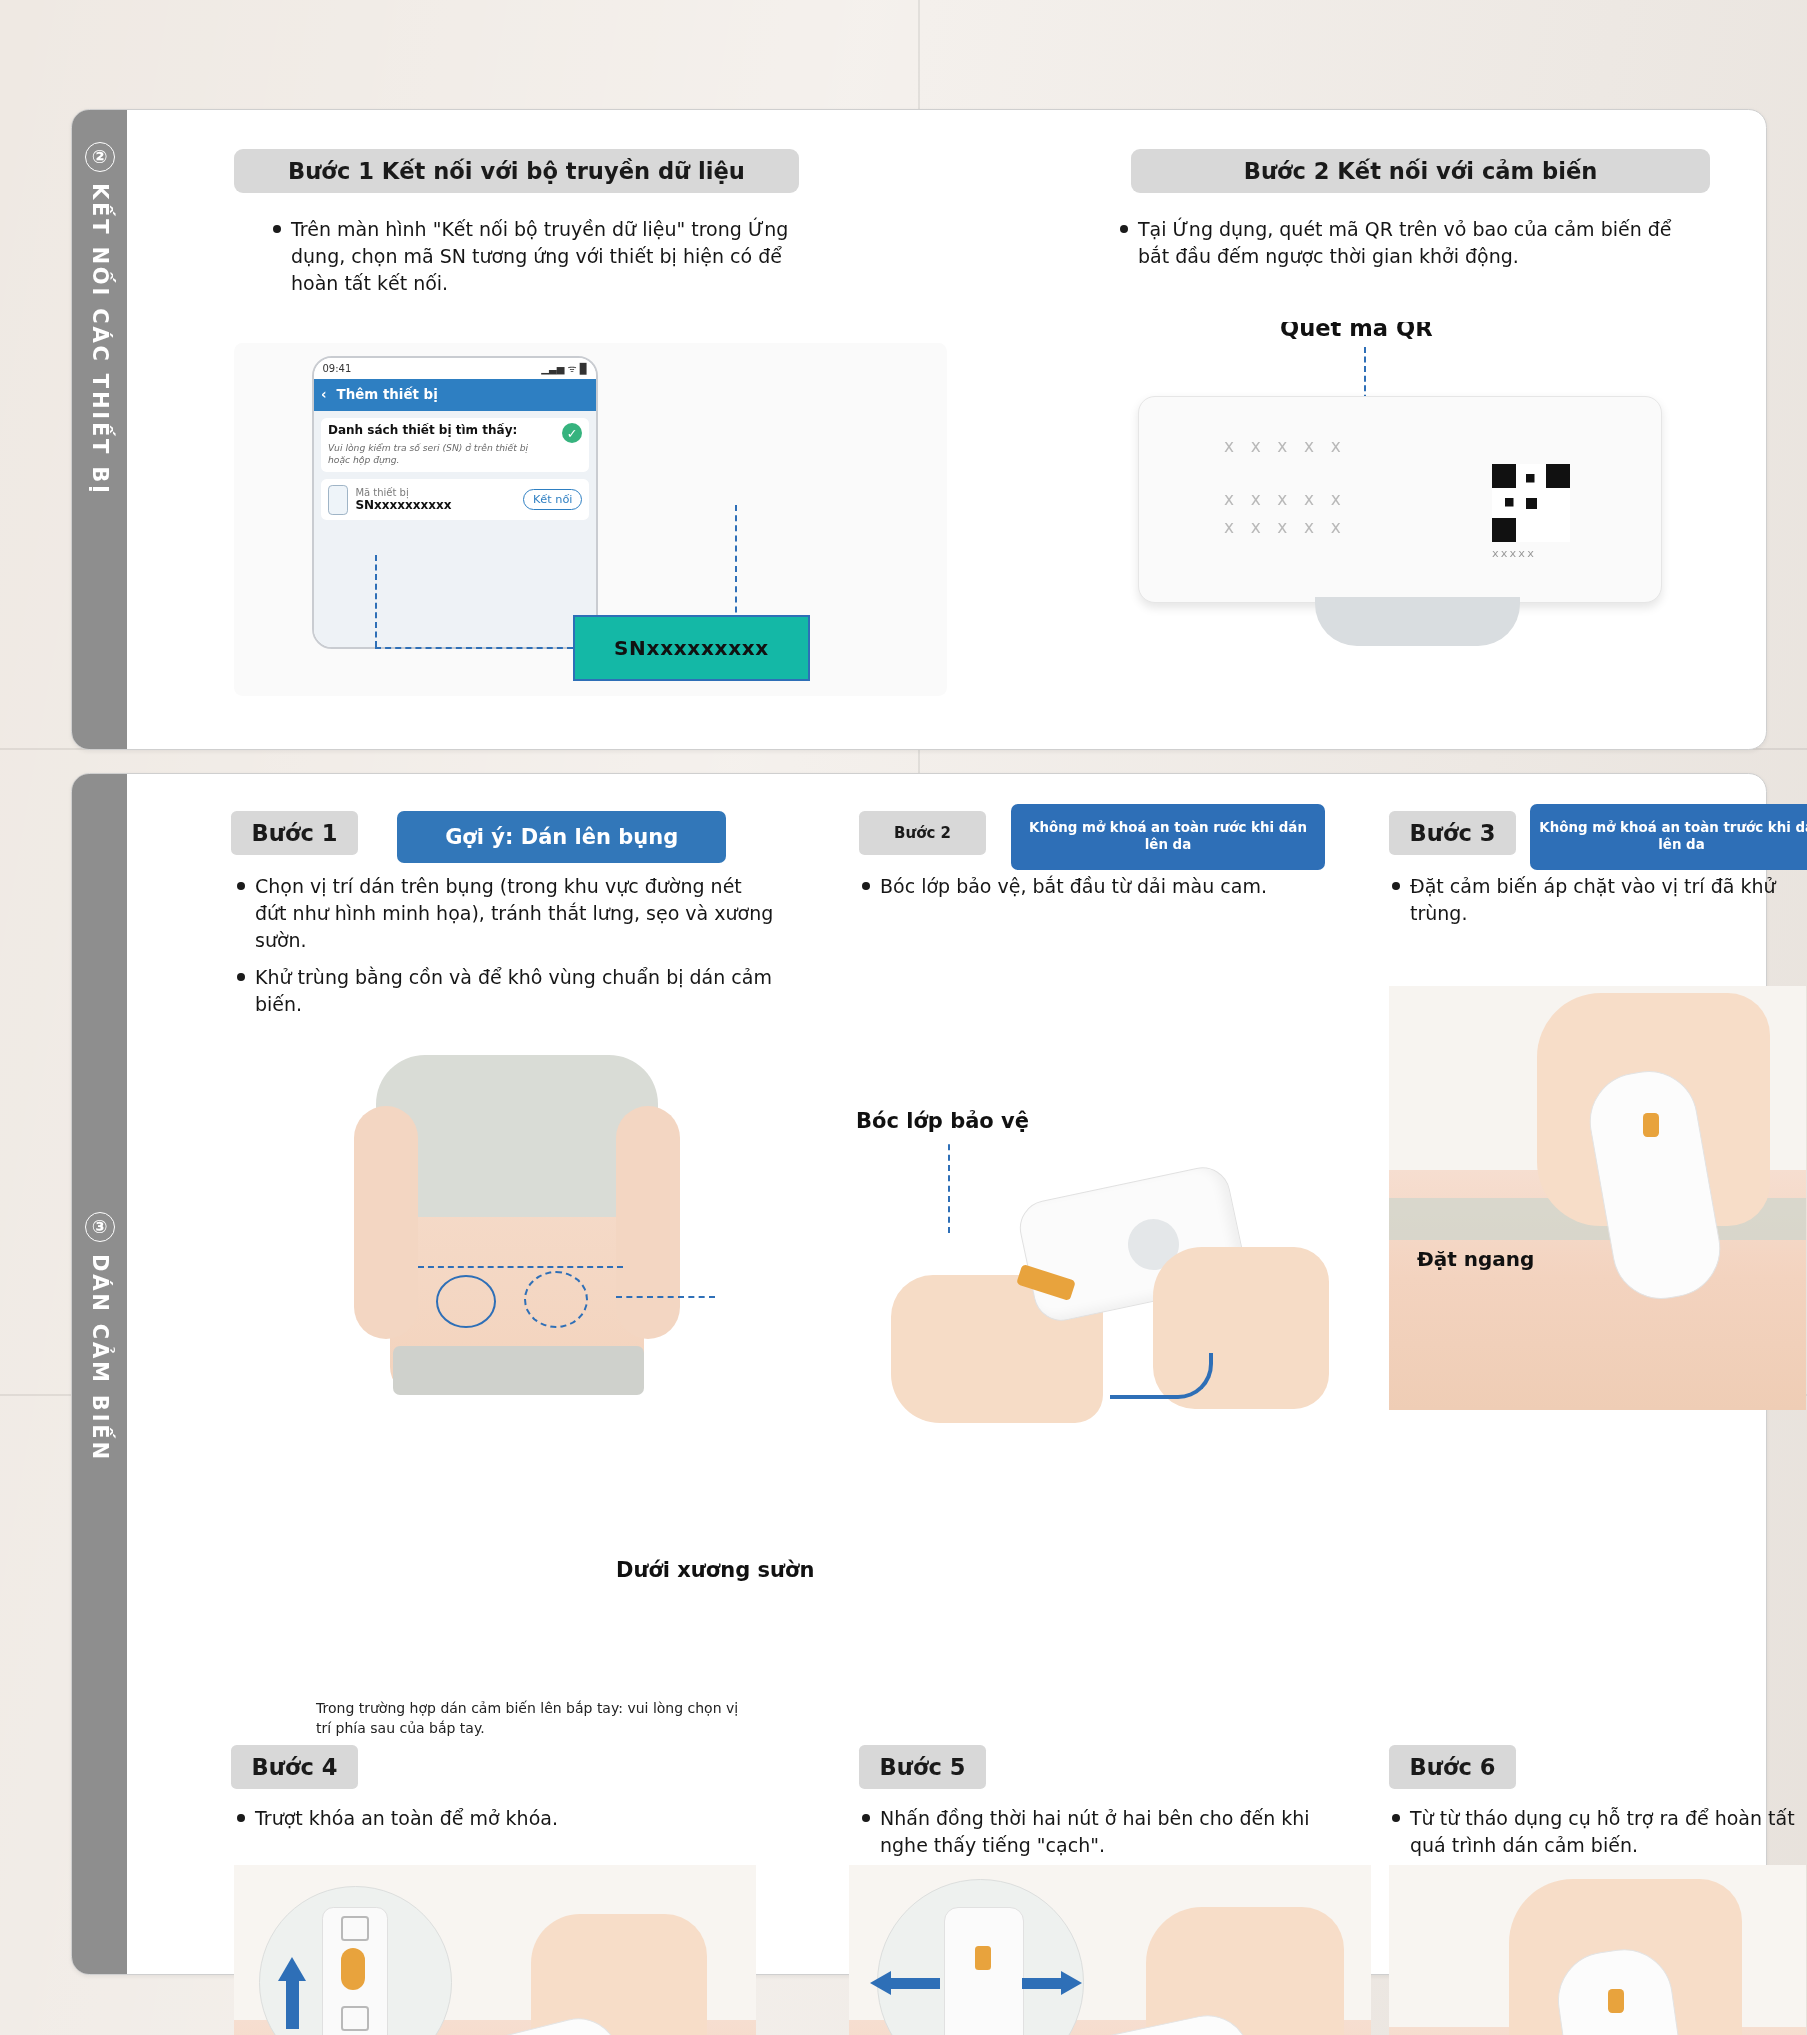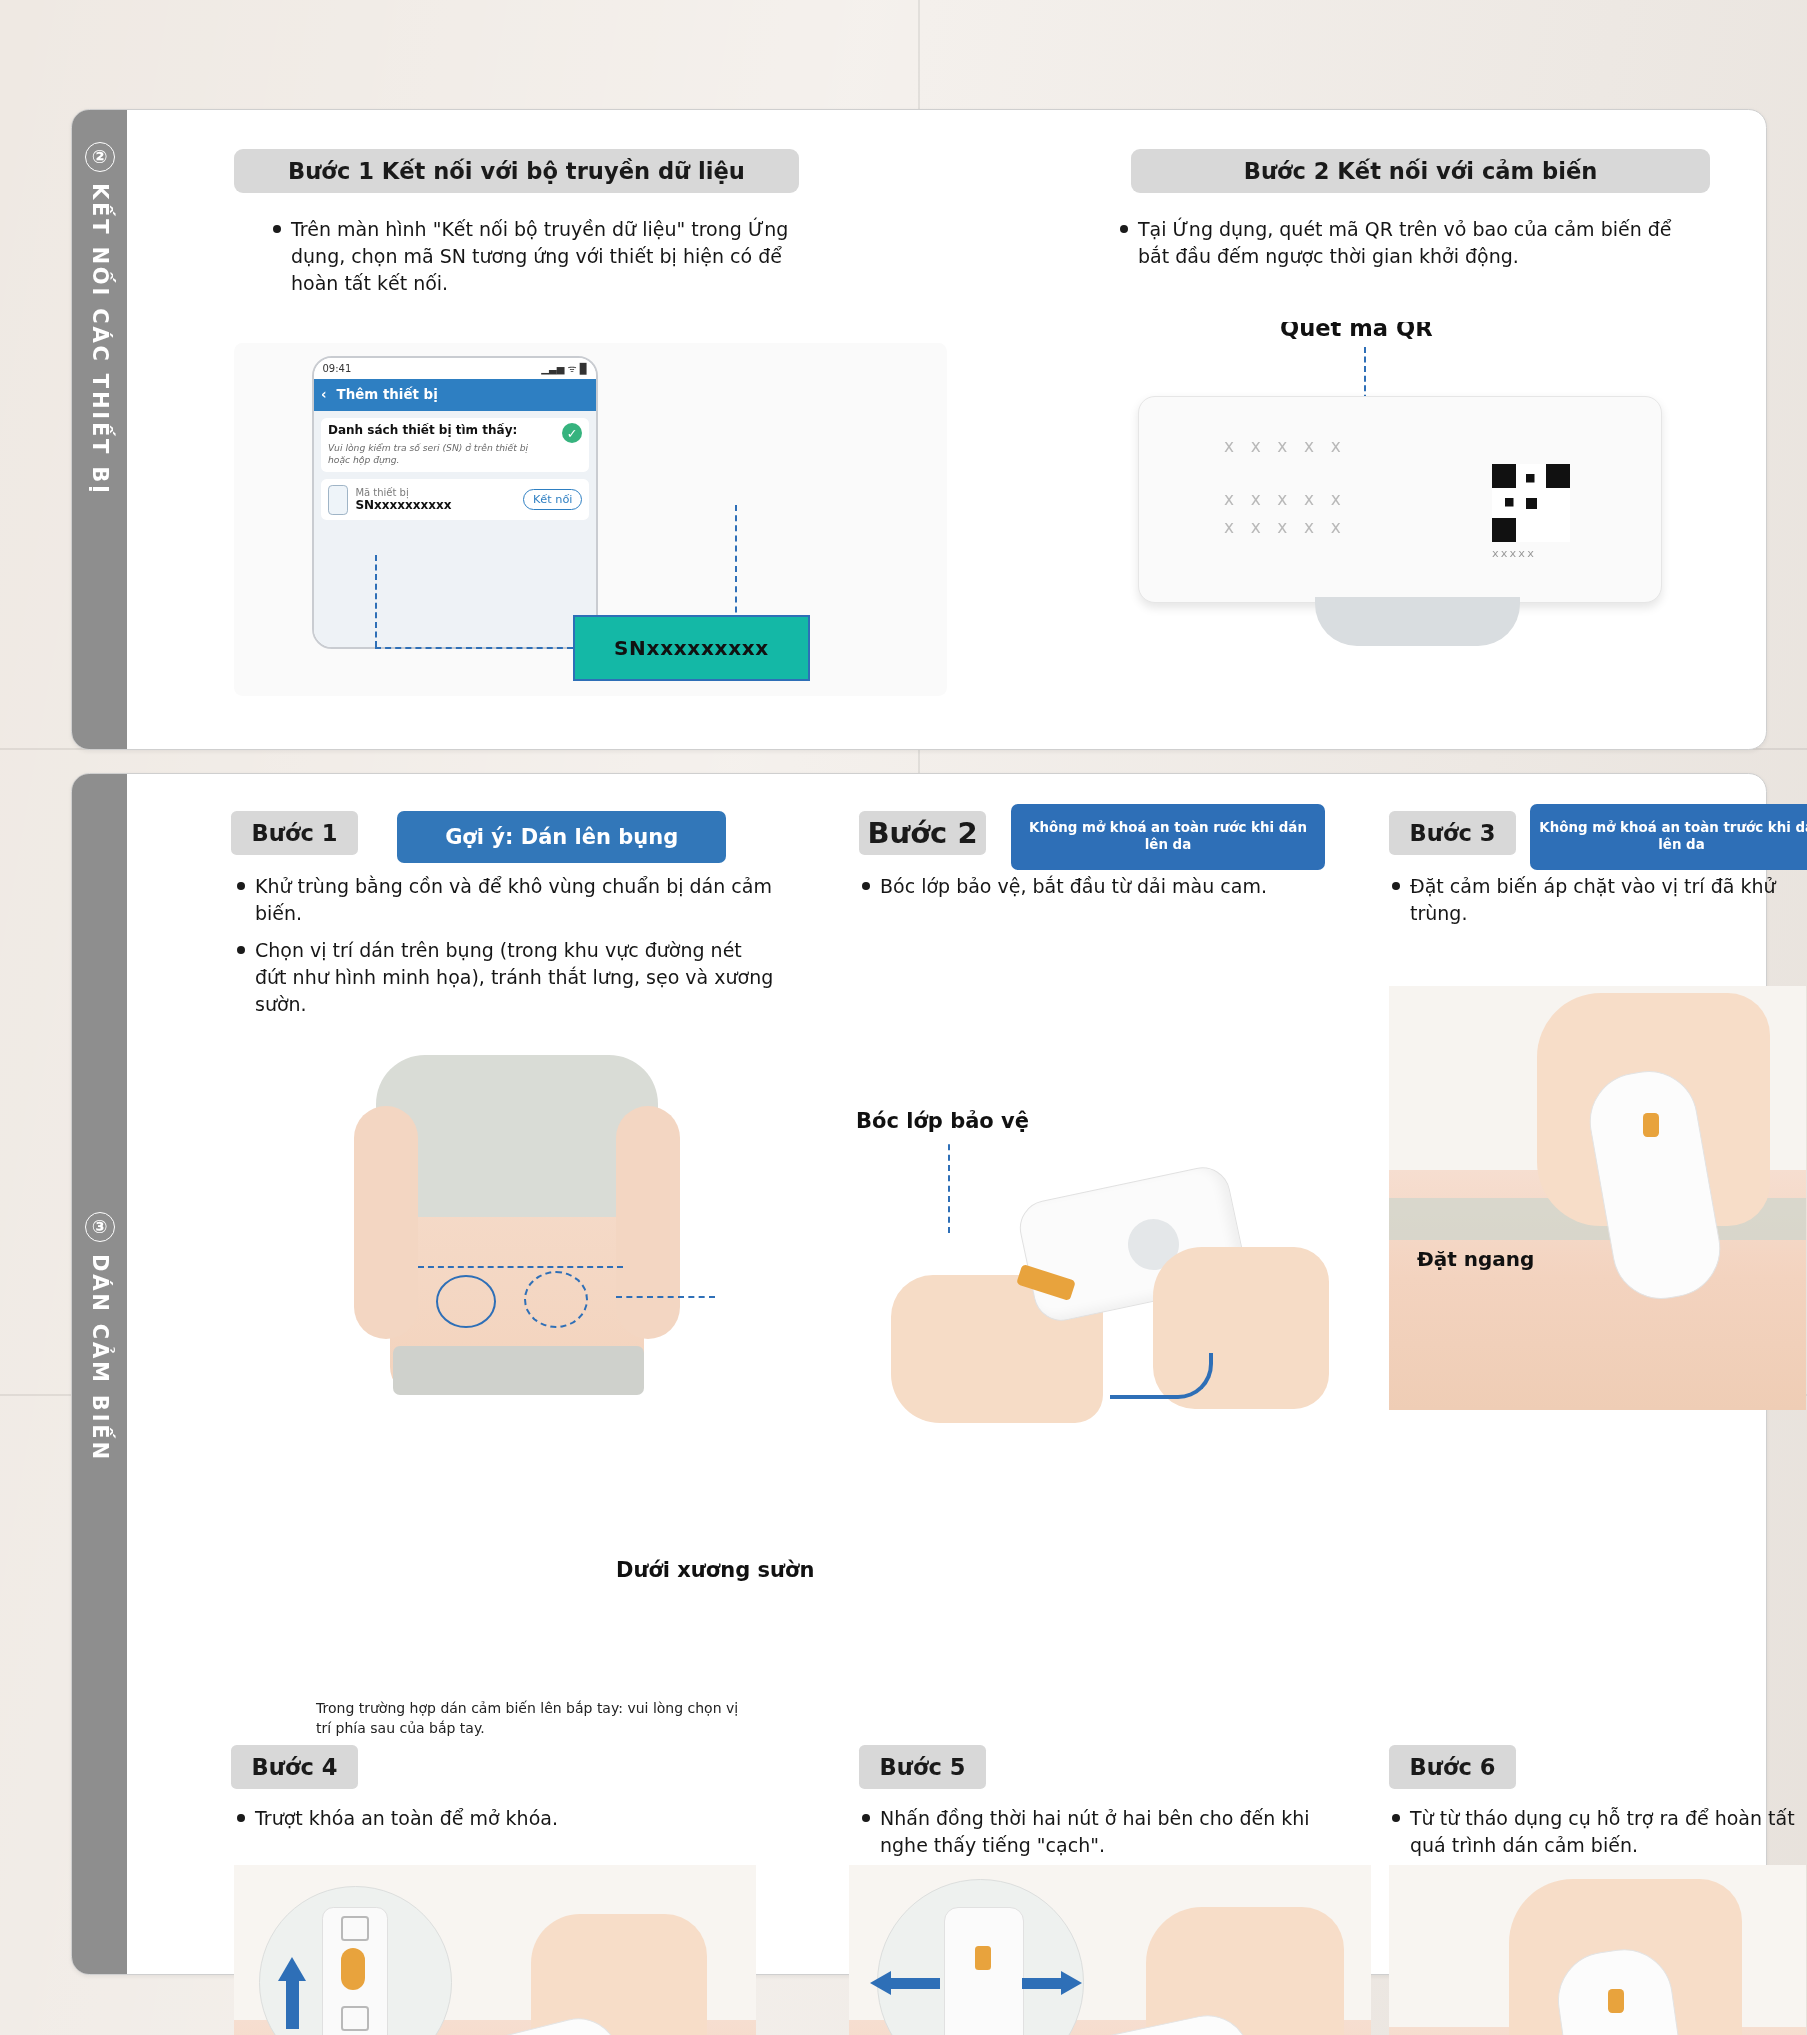--- a/index.html
+++ b/index.html
@@ -192,40 +192,40 @@
 
   <div class="sidebar">
     <div class="circnum" style="top:438px;">③</div>
     <div class="vlabel" style="top:480px;">DÁN CẢM BIẾN</div>
   </div>
 
   <div class="steptag" style="left:159px;top:37px;width:127px;height:44px;font-size:22.6px;">Bước 1</div>
   <div class="hintbadge" style="left:325px;top:37px;width:304px;height:44px;">Gợi ý: Dán lên bụng</div>
 
   <div class="bullets" style="left:162px;top:99px;width:544px;">
+    <div class="bullet">Chọn vị trí dán trên bụng (trong khu vực đường nét đứt như hình minh họa), tránh thắt lưng, sẹo và xương sườn.</div>
     <div class="bullet">Khử trùng bằng cồn và để khô vùng chuẩn bị dán cảm biến.</div>
-    <div class="bullet">Chọn vị trí dán trên bụng (trong khu vực đường nét đứt như hình minh họa), tránh thắt lưng, sẹo và xương sườn.</div>
   </div>
 
   <div class="illus" style="left:240px;top:268px;width:438px;height:367px;">
 
     <div style="position:absolute;left:78px;top:14px;width:254px;height:339px;background:linear-gradient(180deg,#f6dfd0,#f3d3bd);border-radius:64px 64px 28px 28px;"></div>
     <div style="position:absolute;left:64px;top:12.7px;width:282px;height:162px;background:#d9dcd6;border-radius:49px 49px 14px 14px;"></div>
     <div style="position:absolute;left:42px;top:64px;width:64px;height:233px;background:#f3d6c2;border-radius:32px;"></div>
     <div style="position:absolute;left:304px;top:64px;width:64px;height:233px;background:#f3d6c2;border-radius:32px;"></div>
     <div style="position:absolute;left:81px;top:304px;width:251px;height:49px;background:#cfd1cc;border-radius:7px;"></div>
     <div style="position:absolute;left:124px;top:233px;width:56px;height:49px;border:2.8px solid #2e6fb7;border-radius:50%;"></div>
     <div style="position:absolute;left:212px;top:229px;width:60px;height:53px;border:2.8px dashed #2e6fb7;border-radius:50%;"></div>
     <div class="dashedline" style="left:106px;top:224px;width:205px;"></div>
     <div class="dashedline" style="left:304px;top:254px;width:99px;"></div>
   </div>
   <div class="caption" style="left:544px;top:784px;font-size:21px;">Dưới xương sườn</div>
   <div class="smallnote" style="left:244px;top:925px;width:438px;">Trong trường hợp dán cảm biến lên bắp tay: vui lòng chọn vị trí phía sau của bắp tay.</div>
 
-  <div class="steptag" style="left:787px;top:37px;width:127px;height:44px;font-size:29px;">Bước 2</div>
+  <div class="steptag" style="left:787px;top:37px;width:127px;height:44px;font-size:15px;">Bước 2</div>
   <div class="warnbadge" style="left:939px;top:30px;width:297px;height:58px;">Không mở khoá an toàn rước khi dán lên da</div>
   <div class="bullets" style="left:787px;top:99px;width:459px;">
     <div class="bullet">Bóc lớp bảo vệ, bắt đầu từ dải màu cam.</div>
   </div>
   <div class="caption" style="left:784px;top:335px;font-size:21px;">Bóc lớp bảo vệ</div>
 
   <div class="illus" style="left:777px;top:367px;width:480px;height:304px;">
     <div class="dashedv" style="left:99px;top:-7px;height:99px;"></div>
     <div style="position:absolute;left:42px;top:134px;width:212px;height:148px;background:#f6dcc6;border-radius:42px 28px 28px 49px;"></div>
     <div style="position:absolute;left:176px;top:42px;width:212px;height:120px;background:#fbfbfb;border:1.4px solid #e1e1e1;border-radius:28px;transform:rotate(-12deg);box-shadow:inset -7px -4.2px 11.3px rgba(0,0,0,.05);"></div>

